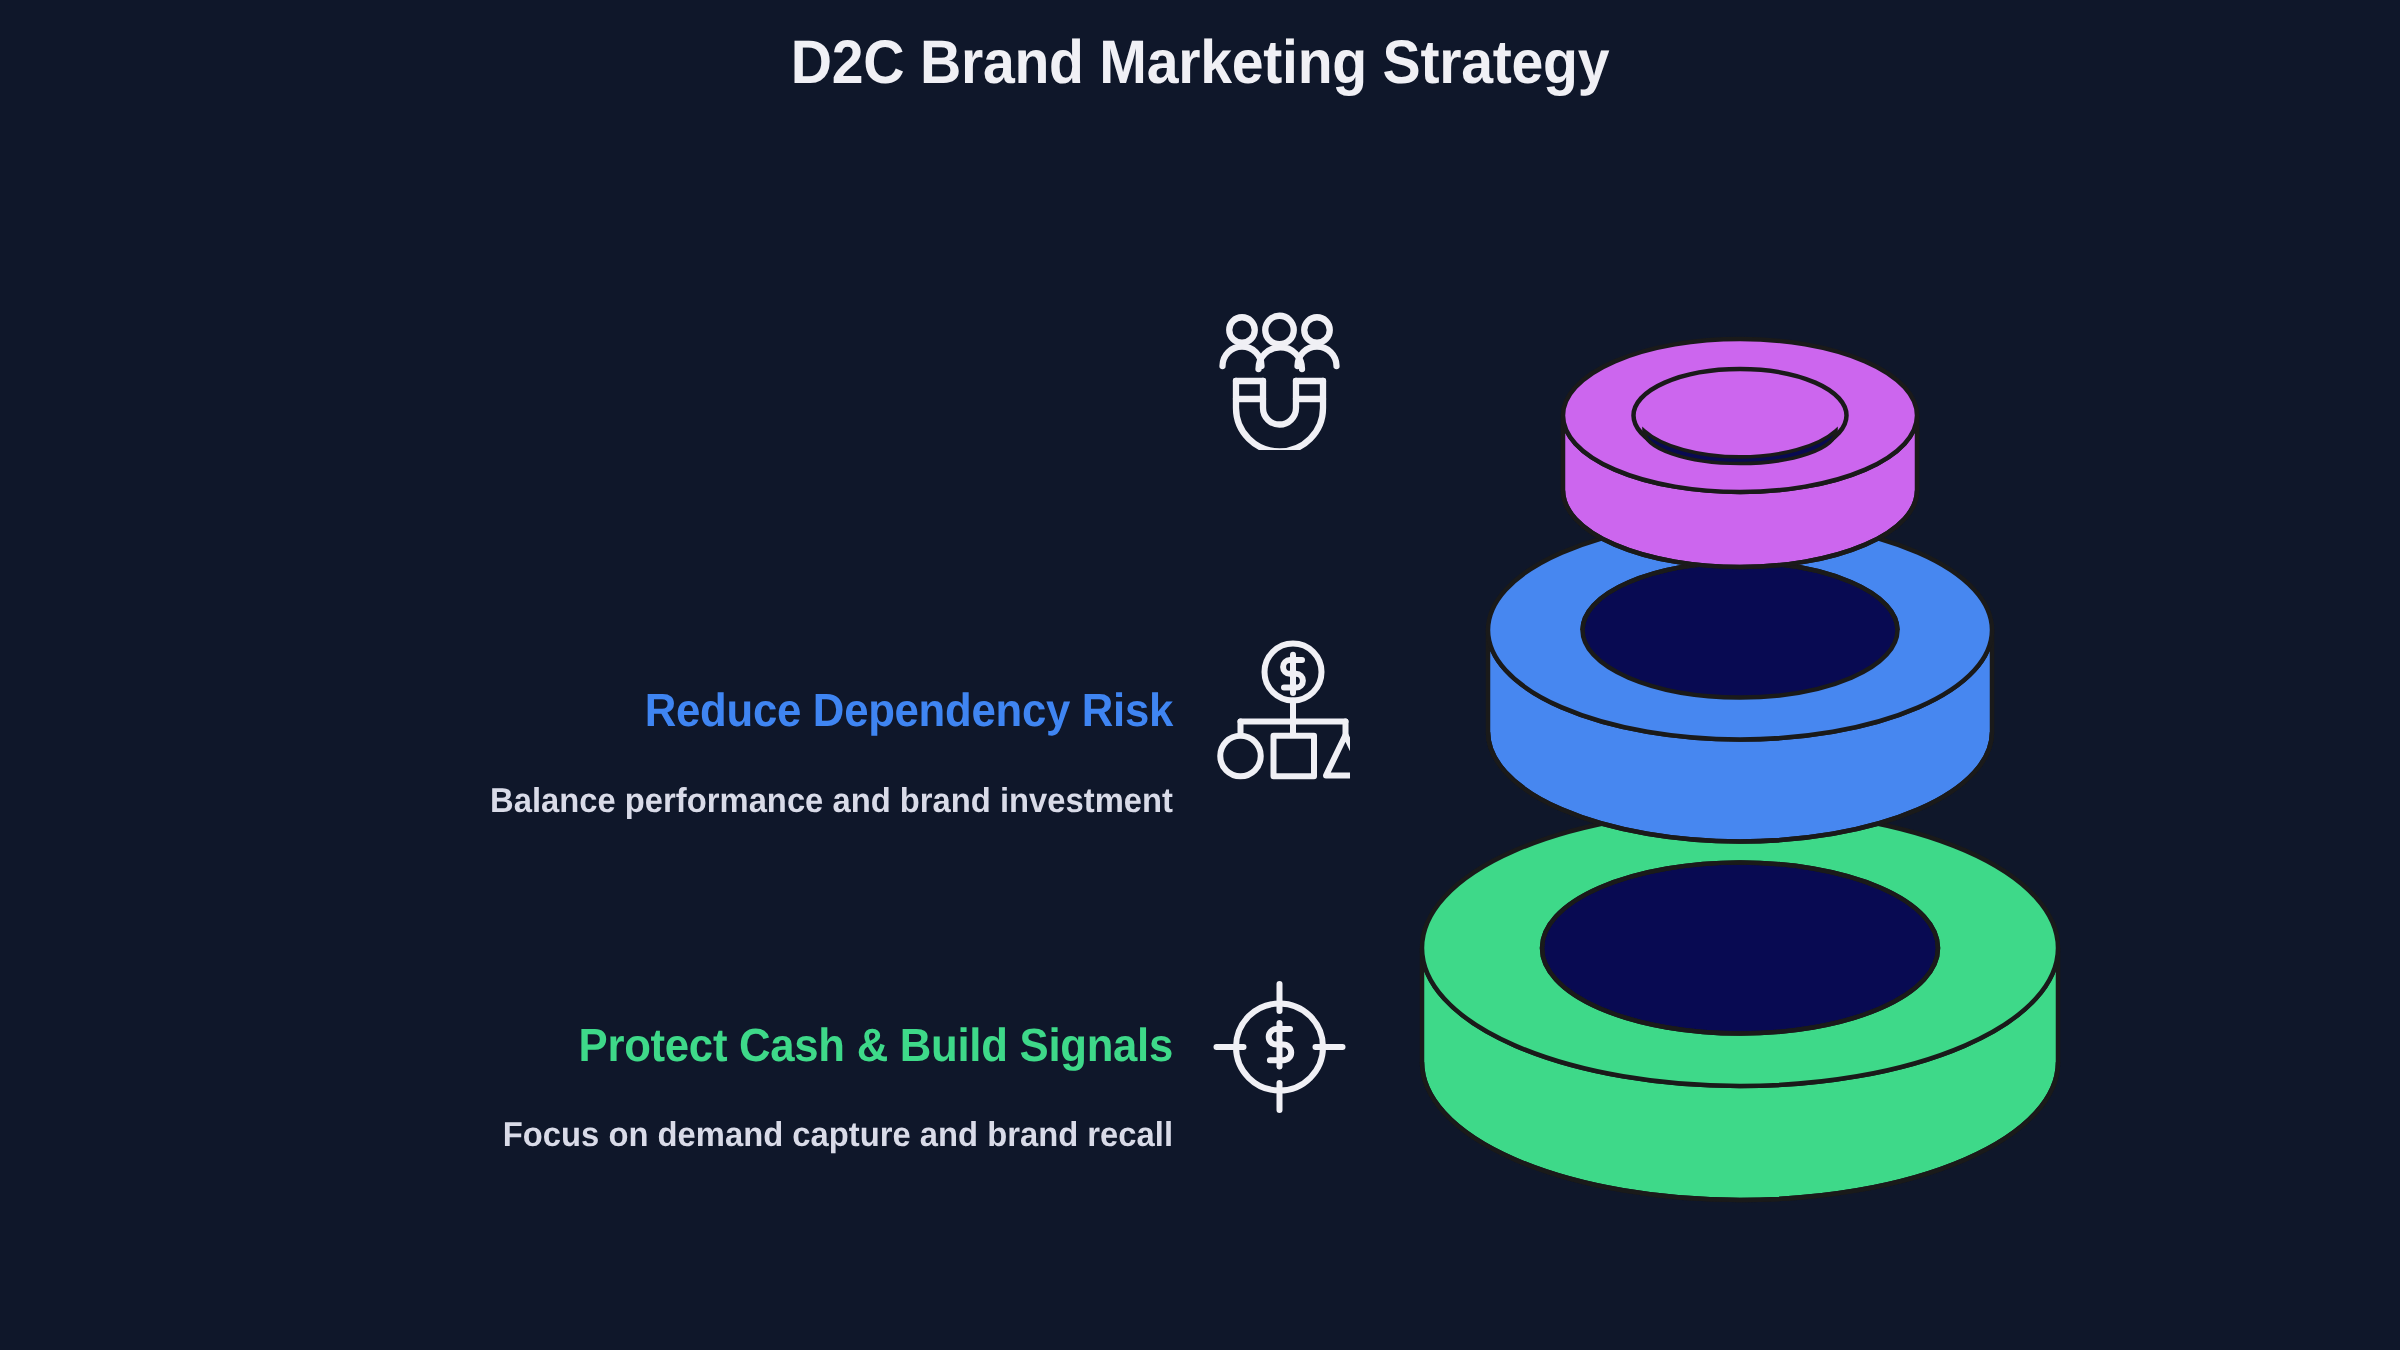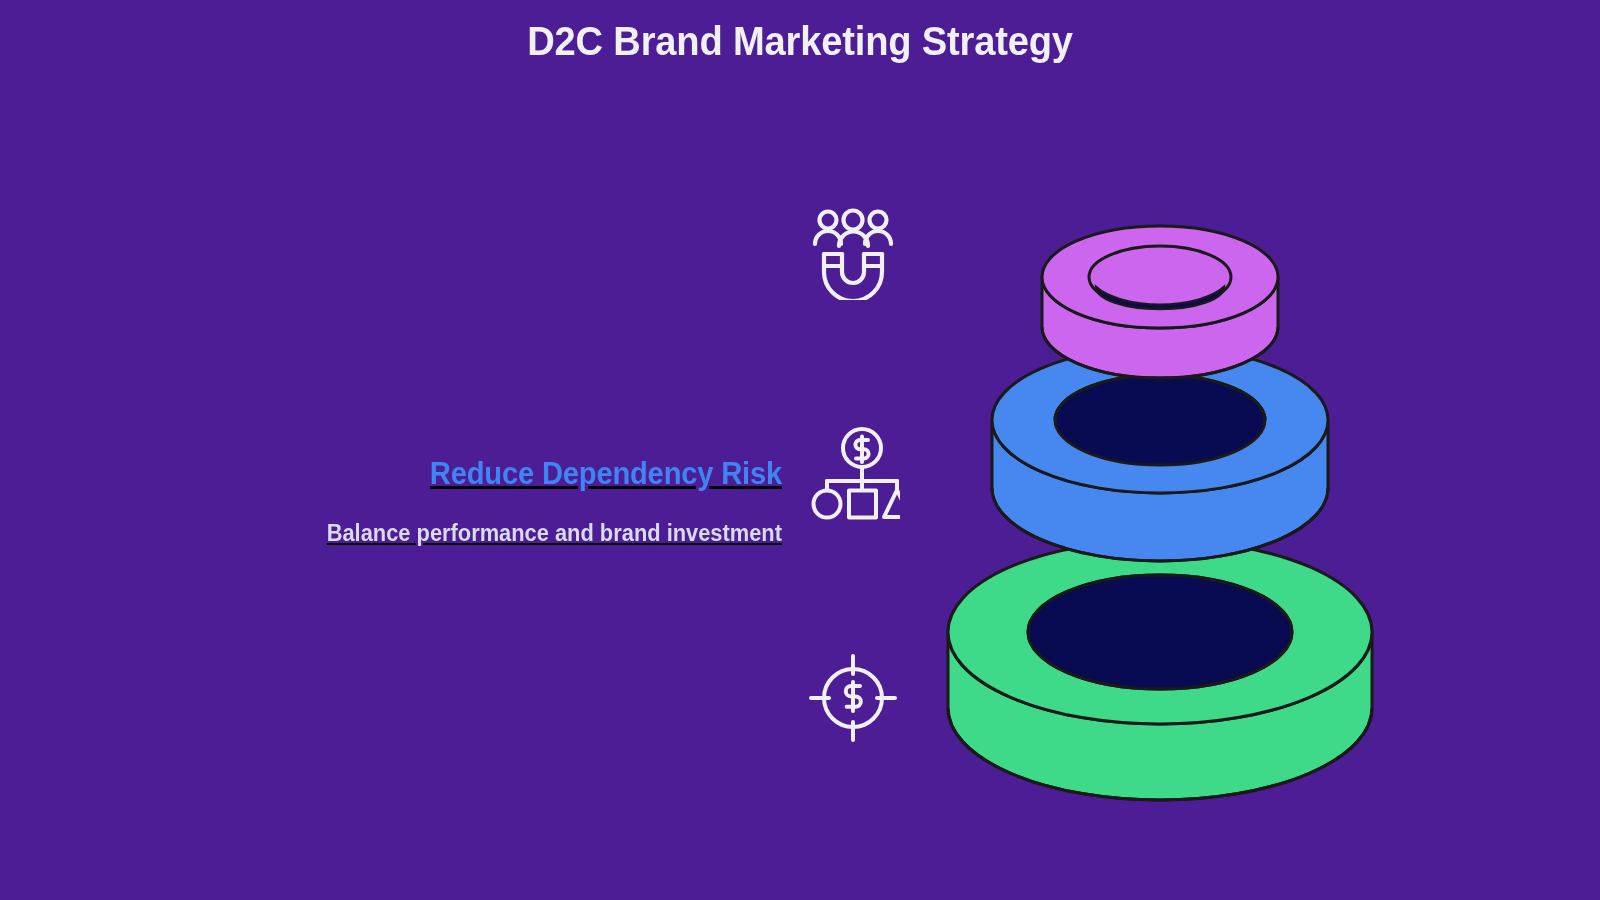--- a/index.html
+++ b/index.html
@@ -5,21 +5,21 @@
   * { margin:0; padding:0; box-sizing:border-box; }
   html, body {
     width:1600px; height:900px;
     background:#080a52;
     font-family:"Liberation Sans", sans-serif;
     overflow:hidden;
   }
   #stage {
     position:relative;
     width:1600px; height:900px;
-    background:#4c1d95;
+    background:#0f172a;
   }
 
   
   #title {
     position:absolute;
     top:18px; left:0; width:1600px;
     text-align:center;
     font-size:41px;
     font-weight:bold;
     letter-spacing:-0.2px;
@@ -50,21 +50,21 @@
     font-size:23px;
     font-weight:600;
     line-height:1.2;
     color:#d9dbe8;
     margin-top:28px;
     transform:scaleX(0.95);
     transform-origin:right center;
     white-space:nowrap;
   }
   #row-0 { top:233px; }
-  #row-1 { top:456px;text-decoration:underline; }
+  #row-1 { top:456px; }
   #row-2 { top:679px; }
 
   #heading-0 { color:#cc55ee; }
   #heading-1 { color:#3f85f2; }
   #heading-2 { color:#3ed989; }
 
   
   .icon-slot {
     position:absolute;
     width:110px; height:110px;
@@ -137,20 +137,24 @@
       <path d="M91 55 L91 64"></path>
 
       <circle cx="21" cy="78" r="13.5"></circle>
 
       <rect x="43" y="64.5" width="27" height="27"></rect>
 
       <path d="M91 64 L104 91 L78 91 Z"></path>
     </svg>
   </div>
 
+  <div class="row" id="row-2">
+    <div class="row-heading" id="heading-2">Protect Cash &amp; Build Signals</div>
+    <div class="row-sub">Focus on demand capture and brand recall</div>
+  </div>
 
   <div class="icon-slot" id="icon-2">
     <svg width="92" height="92" viewBox="0 0 92 92" fill="none" stroke="#f0f0f5" stroke-width="4" stroke-linecap="round" stroke-linejoin="round">
       <circle cx="46" cy="46" r="29"></circle>
       <path d="M46 4 L46 22"></path>
       <path d="M46 70 L46 88"></path>
       <path d="M4 46 L22 46"></path>
       <path d="M70 46 L88 46"></path>
       <path d="M53 34 h-9 a5.2 5.2 0 0 0 0 10.4 h4.6 a5.2 5.2 0 0 1 0 10.4 h-9"></path>
       <path d="M46 30 L46 59"></path>

